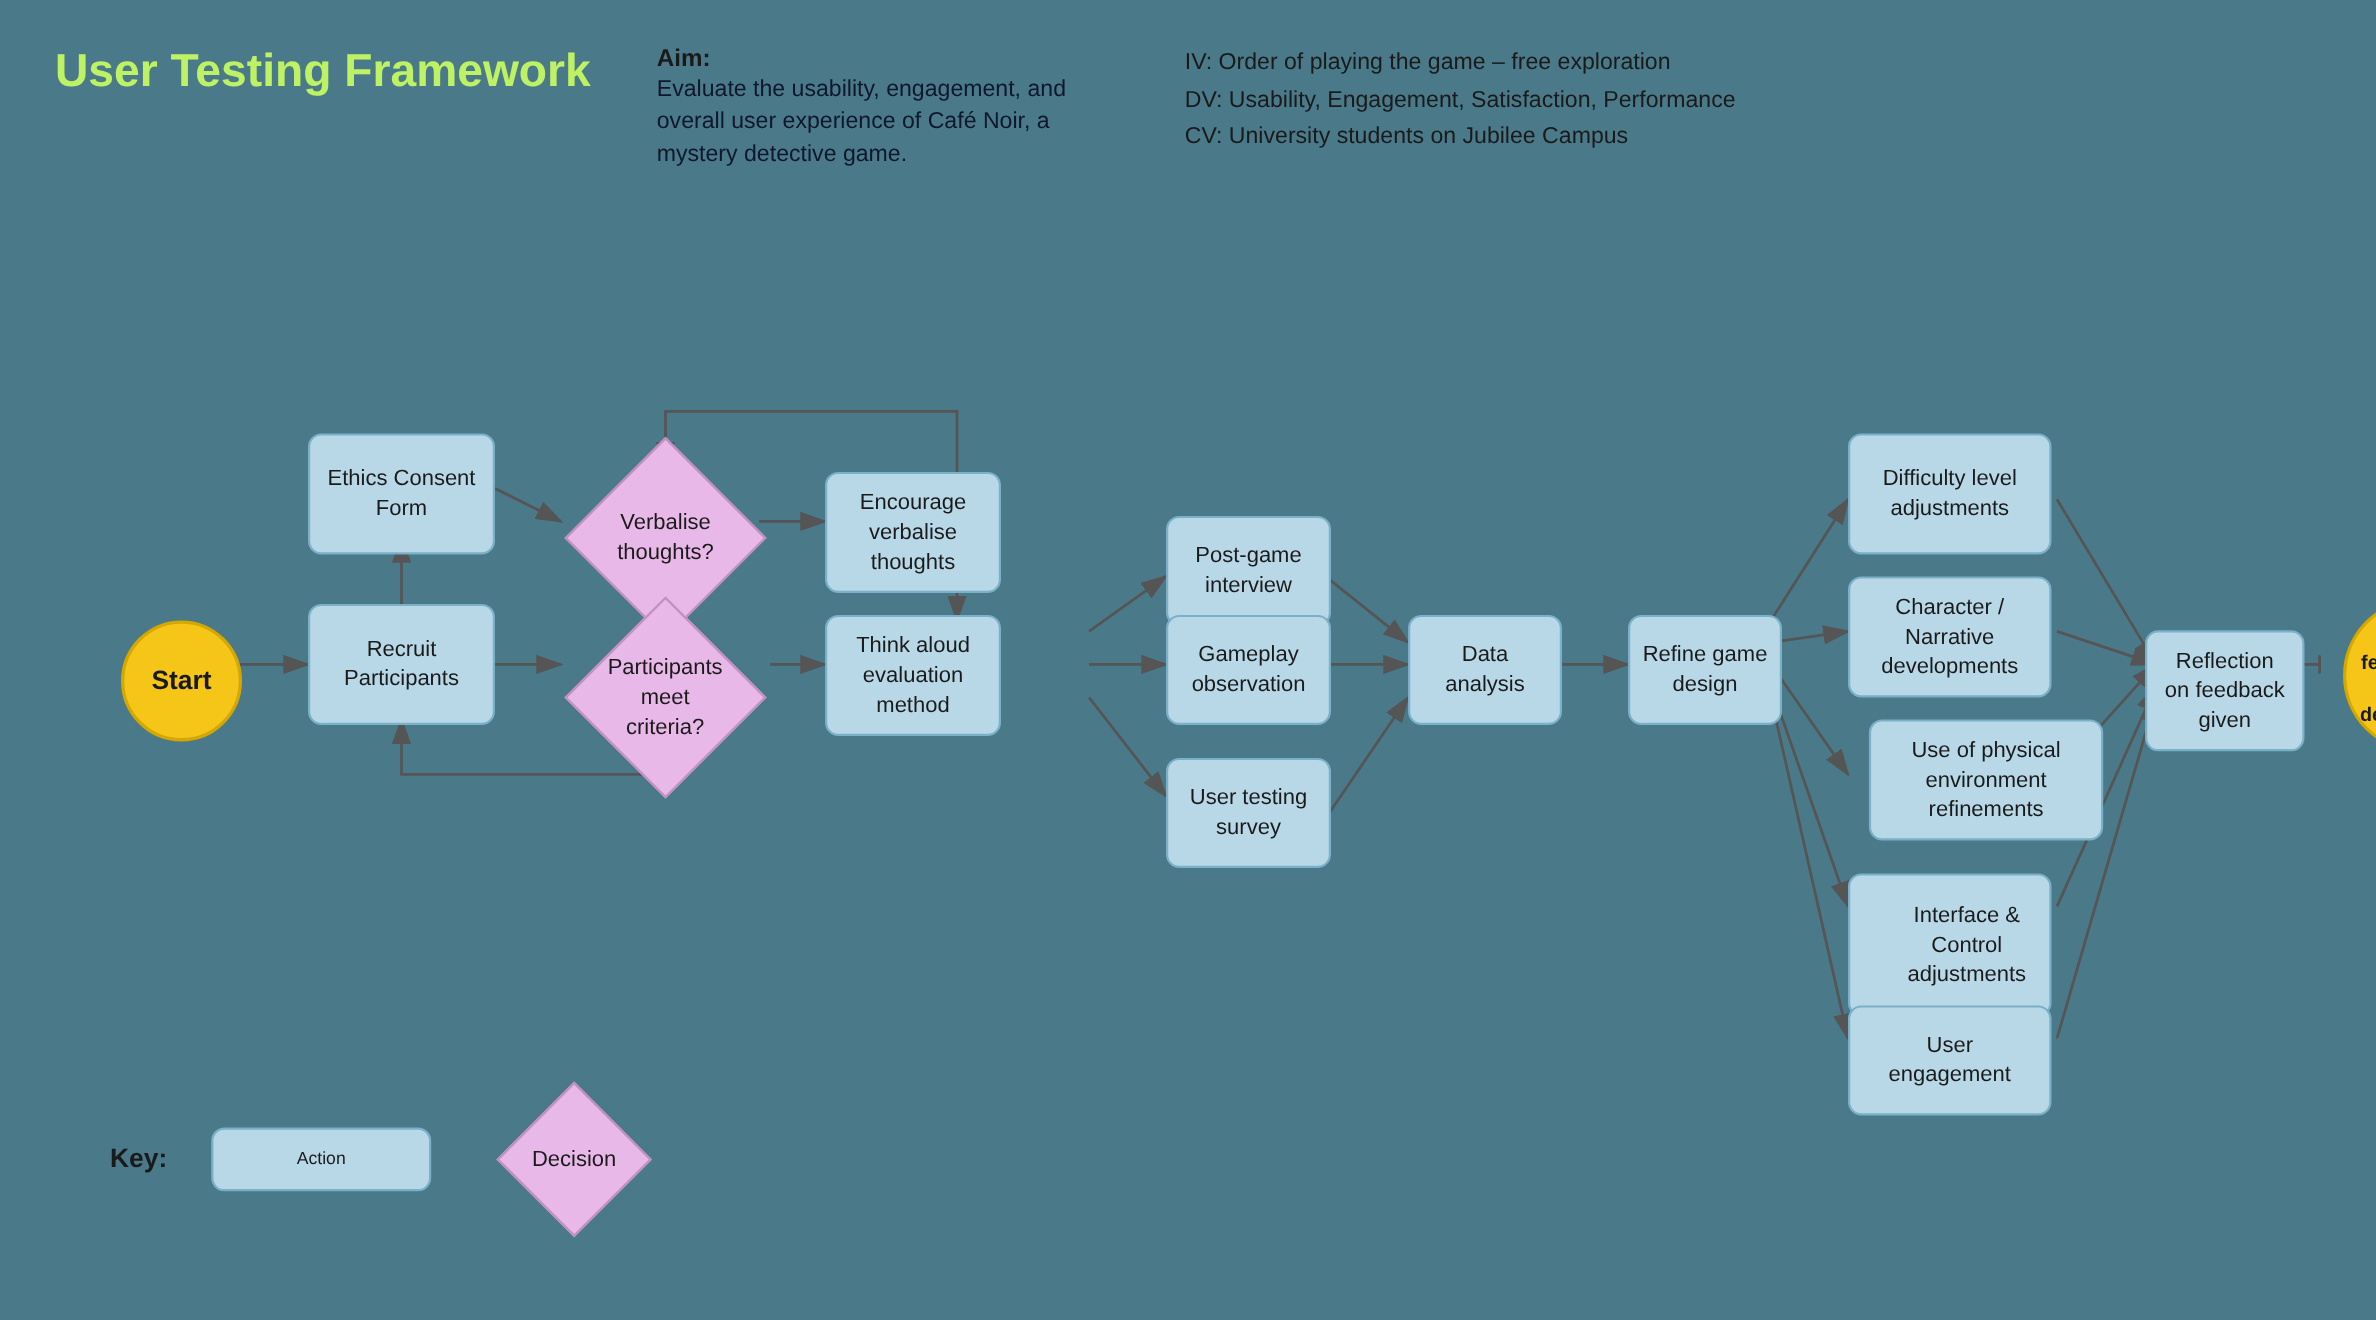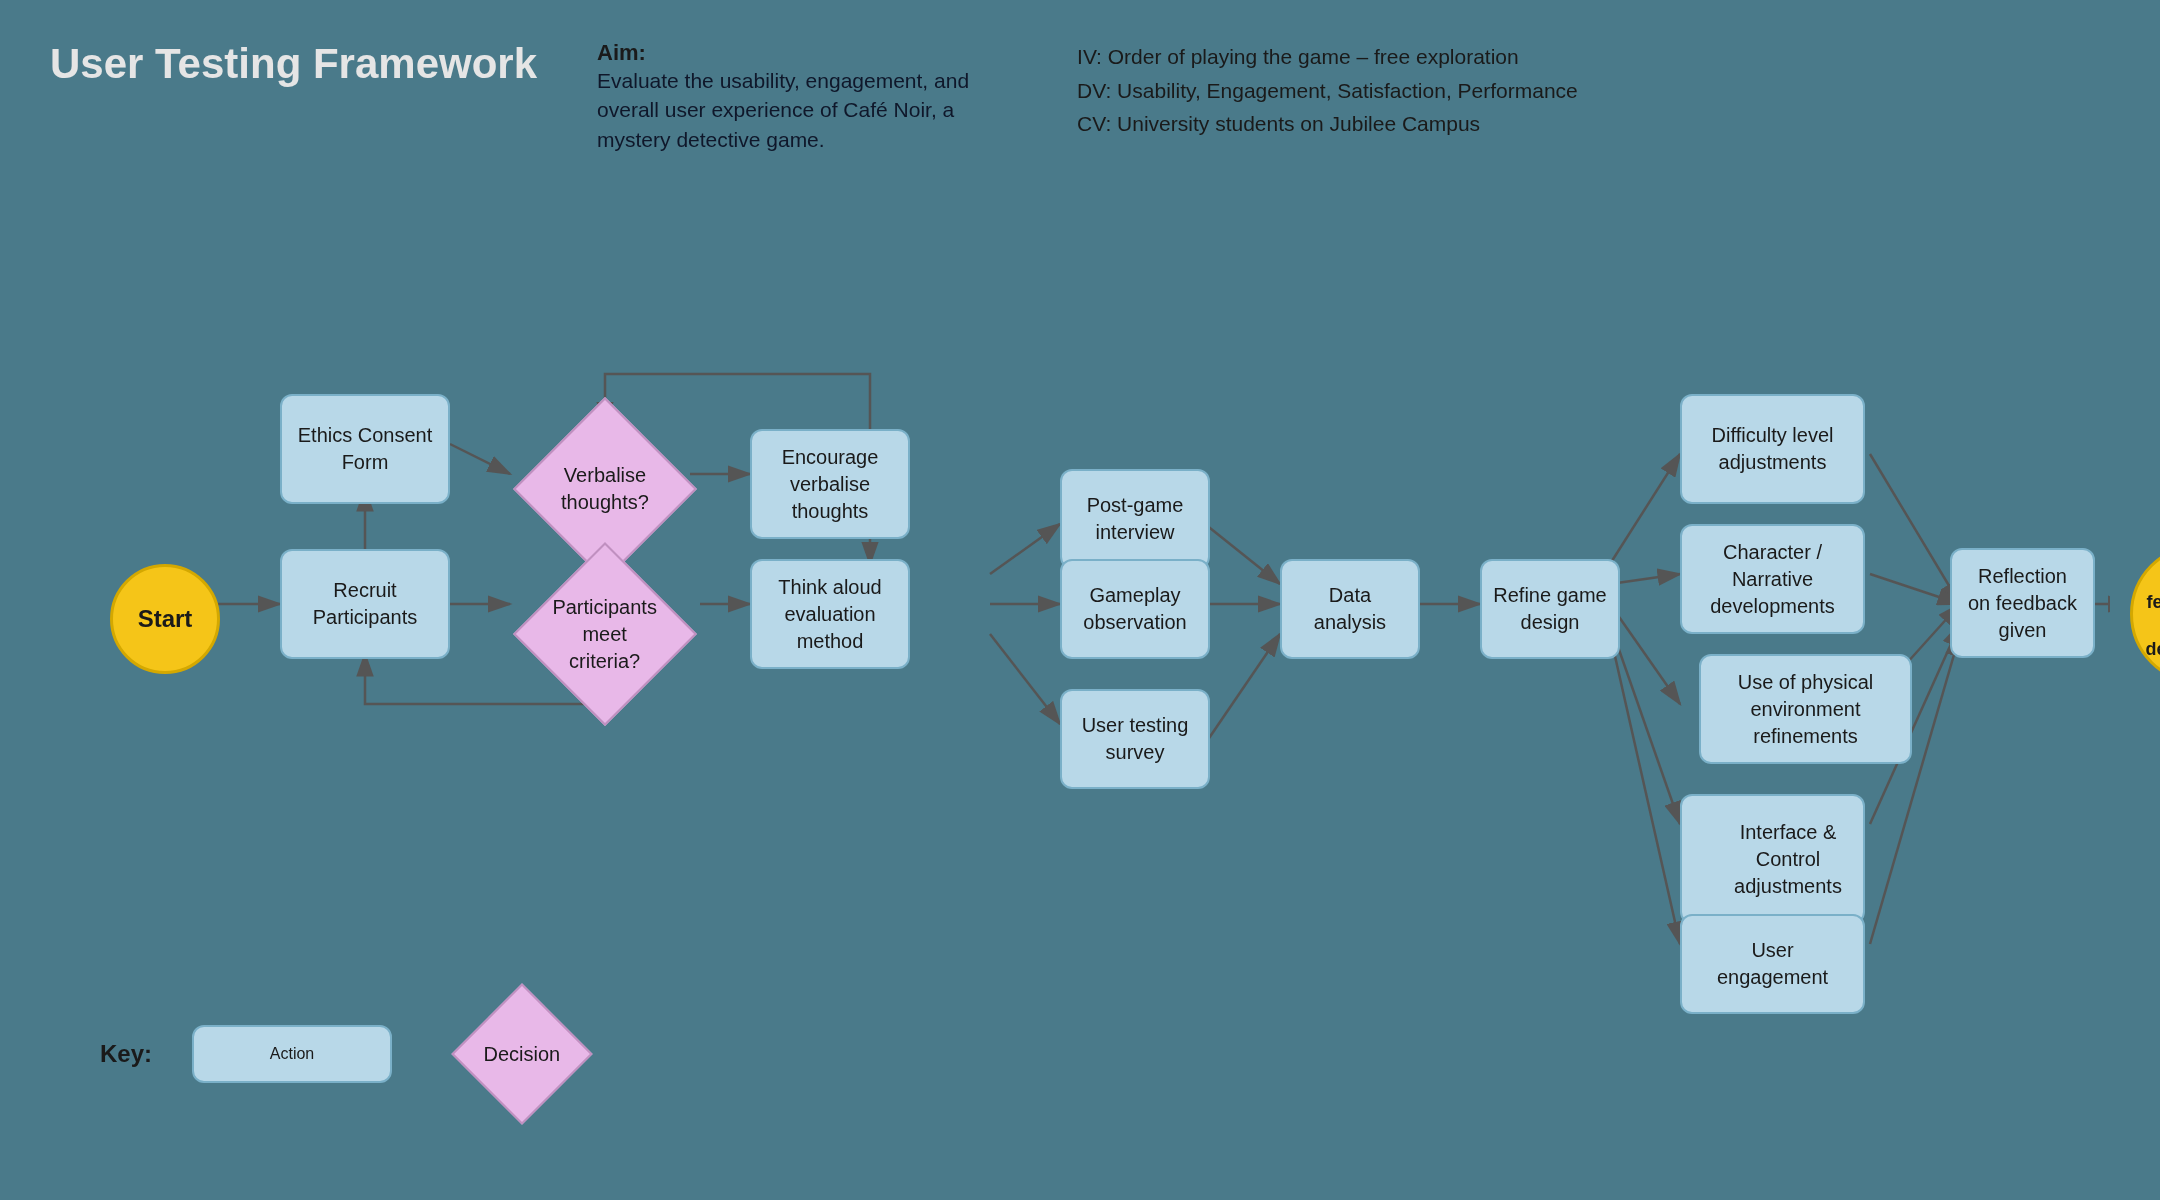--- a/index.html
+++ b/index.html
@@ -23,21 +23,21 @@
     .header {
       display: flex;
       align-items: flex-start;
       gap: 60px;
       margin-bottom: 20px;
     }
 
     .title {
       font-size: 42px;
       font-weight: 900;
-      color: #e5e5e5;
+      color: #bef264;
       white-space: nowrap;
       min-width: 380px;
     }
 
     .aim-block {
       max-width: 420px;
     }
 
     .aim-label {
       font-size: 22px;
@@ -369,21 +369,21 @@
       <span>Interface &amp;
 Control
 adjustments</span>
     </div>
 
     <div class="node rect-node" style="left:1630px; top:740px; width:185px; height:100px; white-space:pre-line;">
       <span>User
 engagement</span>
     </div>
 
-    <div class="node rect-node" style="left:1900px; top:374px; width:145px; height:110px; white-space:pre-line;">
+    <div class="node rect-node" style="left:1900px; top:399px; width:145px; height:110px; white-space:pre-line;">
       <span>Reflection
 on feedback
 given</span>
     </div>
 
     <div class="node circle-node circle-yellow" style="left:2080px; top:370px; width:140px; height:140px; font-size:18px; line-height:1.3; padding:10px; white-space:pre-line; text-align:center;">
       <span>Take
 feedback for
 future
 developme...</span>

